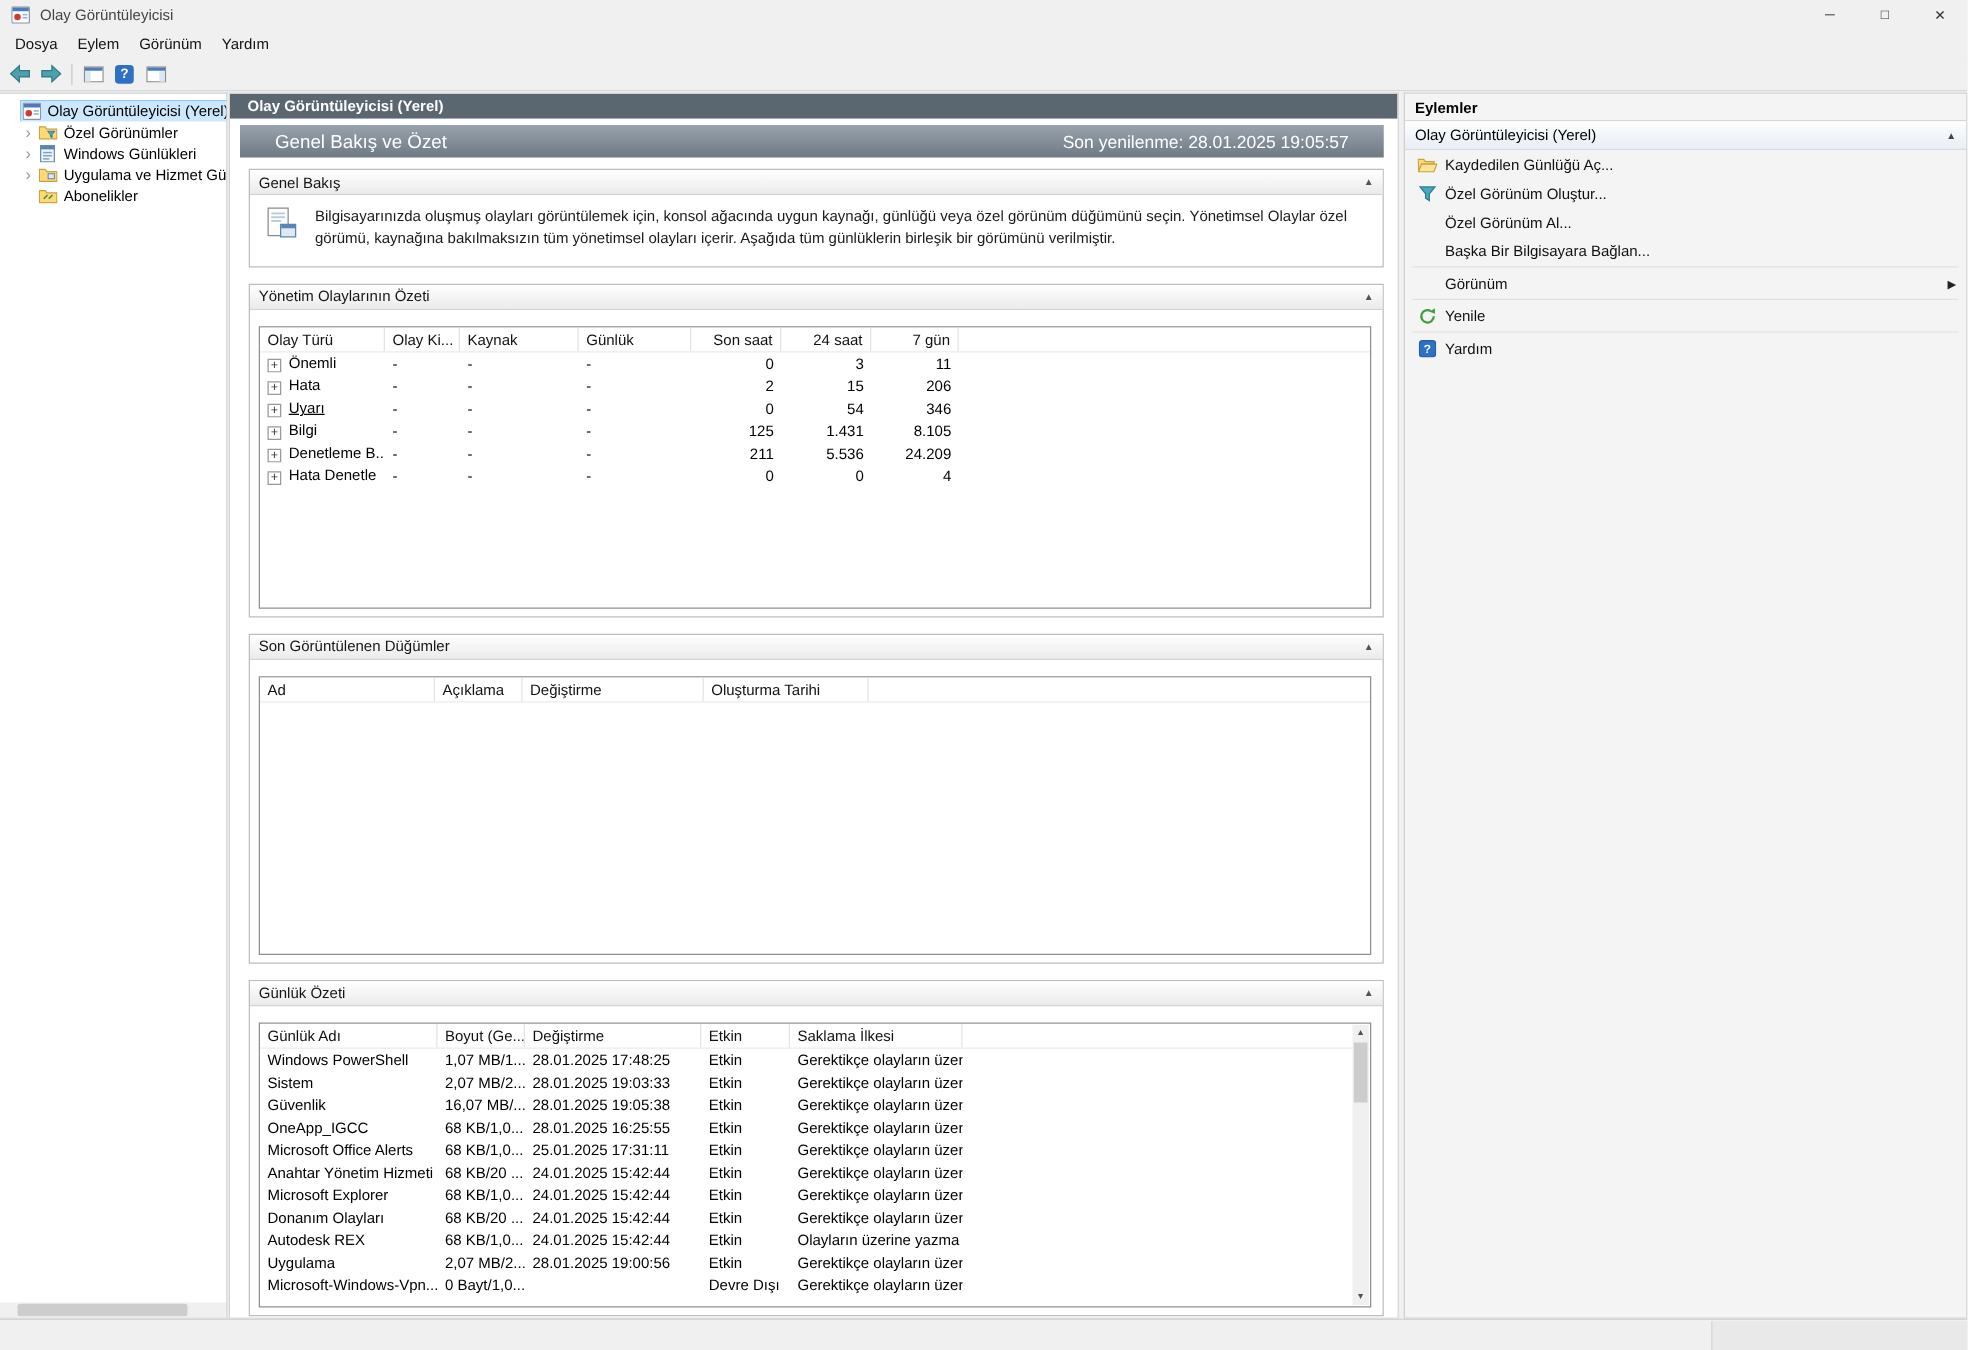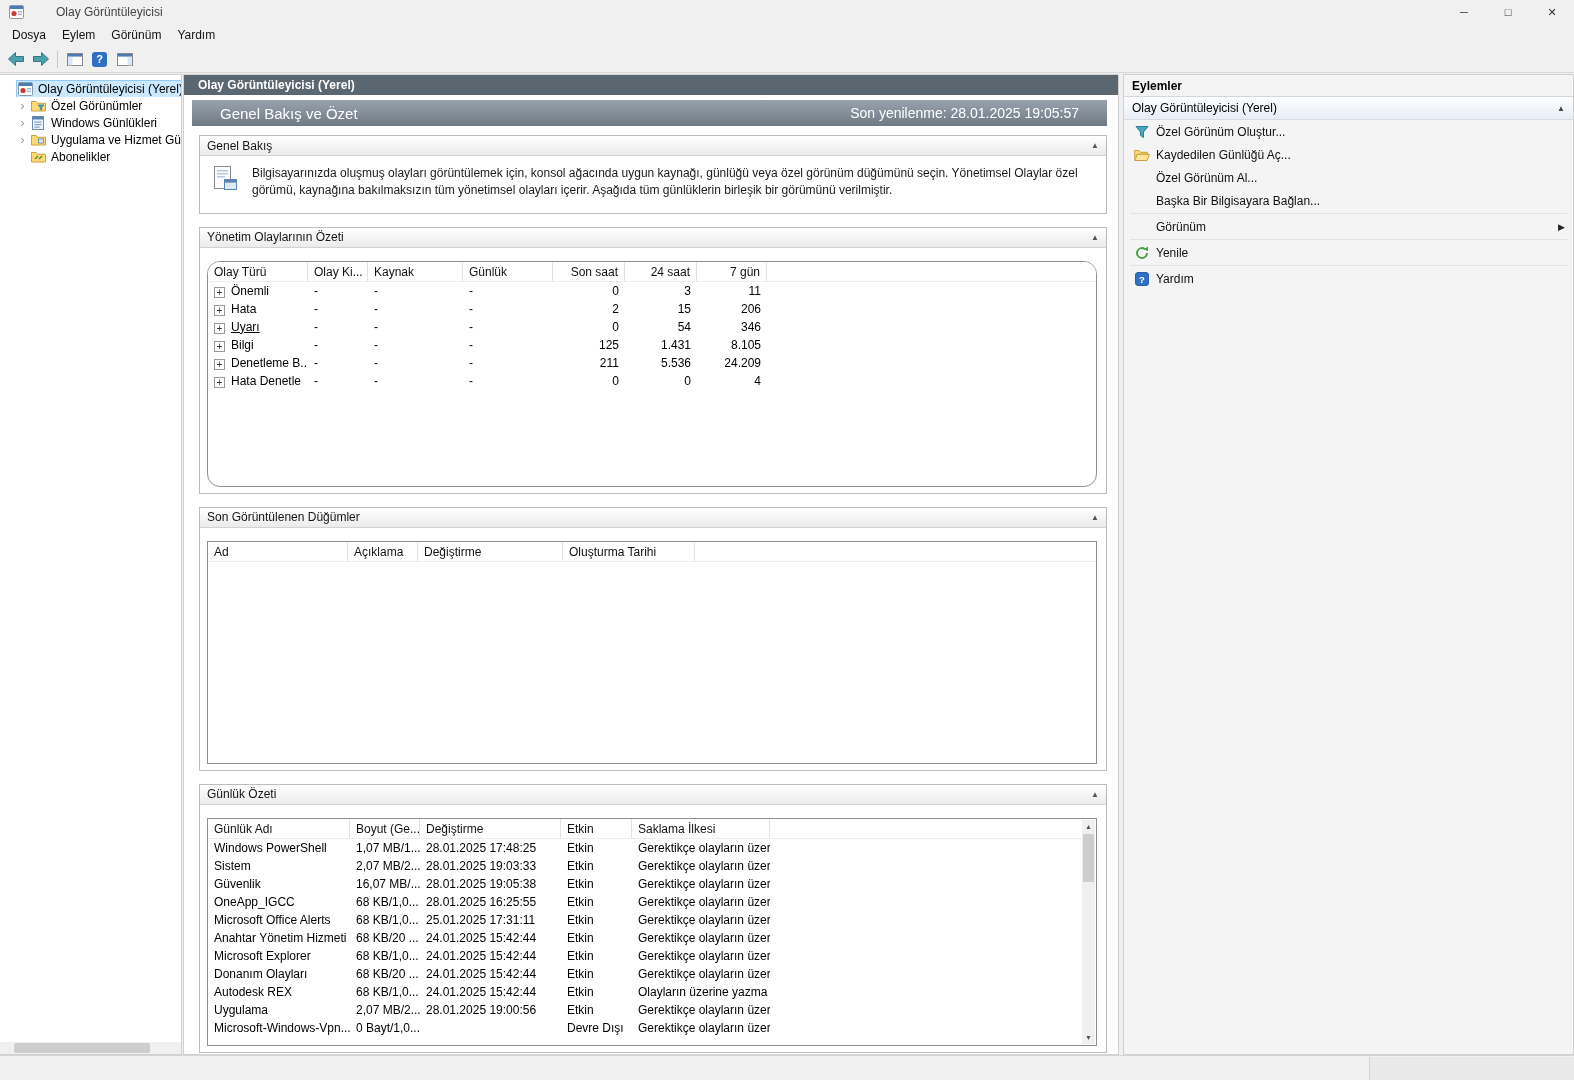--- a/index.html
+++ b/index.html
@@ -1,21 +1,21 @@
 <!DOCTYPE html>
 <html><head>
 <meta charset="utf-8">
 <style>
   * { margin:0; padding:0; box-sizing:border-box; }
   html, body { width:1574px; height:1080px; }
   body { font-family:"Liberation Sans", sans-serif; font-size:12px; color:#000; background:#f0f0f0; overflow:hidden; }
   .window { position:relative; width:1574px; height:1080px; background:#f0f0f0; overflow:hidden; }
 
   
-  .titlebar { height:24px; display:flex; align-items:center; background:#f0f0f0;gap:24px; }
+  .titlebar { height:24px; display:flex; align-items:center; background:#f0f0f0; }
   .app-icon { width:16px; height:16px; margin:0 7px 0 9px; display:flex; align-items:center; }
   .titlebar-text { color:#454545; font-size:12px; }
   .win-controls { margin-left:auto; display:flex; height:24px; }
   .win-btn { width:44px; display:flex; align-items:center; justify-content:center; color:#333; font-size:11px; cursor:default; }
 
   
   .menubar { height:22px; display:flex; align-items:center; padding-left:4px; background:#f0f0f0; }
   .menu-item { padding:3px 8px; color:#111; }
 
   
@@ -50,21 +50,21 @@
   .group-header { height:20px; display:flex; align-items:center; padding:0 7px; background:linear-gradient(#ffffff,#ebebeb); border-bottom:1px solid #d2d2d2; }
   .group-title { font-size:12px; color:#151515; }
   .group-collapse { margin-left:auto; font-size:8px; color:#555; }
   .group-body { padding:13px 9px 6px 7px; }
   .overview-body { display:flex; padding:9px 12px 13px 12px; }
   .overview-icon { width:28px; margin-right:12px; flex:none; }
   .overview-text { font-size:12px; line-height:1.45; color:#1a1a1a; max-width:870px; }
 
   
   .listview { position:relative; border:1px solid #8f8f8f; background:#fff; overflow:hidden; }
-  .lv-admin { height:226px;border-radius:13px; }
+  .lv-admin { height:226px; }
   .lv-recent { height:223px; }
   .lv-log { height:228px; }
   .lv-header { display:flex; height:20px; background:#fff; border-bottom:1px solid #ececec; }
   .lv-hcell { padding:3px 6px 0 6px; border-right:1px solid #e3e3e3; font-size:12px; color:#111; white-space:nowrap; overflow:hidden; flex:none; }
   .lv-row { display:flex; height:18px; align-items:center; }
   .lv-cell { padding:0 6px; font-size:12px; white-space:nowrap; overflow:hidden; flex:none; }
   .expbox { width:11px; height:11px; border:1px solid #999; margin-right:6px; font-size:10px; line-height:9px; text-align:center; color:#333; display:inline-block; vertical-align:-1px; }
 
   
   .vscroll { position:absolute; top:1px; bottom:1px; right:1px; width:13px; background:#f0f0f0; display:flex; flex-direction:column; justify-content:space-between; z-index:2; }
@@ -454,34 +454,34 @@
 
     <div class="actions-panel">
       <div class="actions-title">Eylemler</div>
       <div class="actions-section-header">
         <span>Olay Görüntüleyicisi (Yerel)</span>
         <span class="section-collapse">▲</span>
       </div>
       <div>
           <div class="action-item">
             <span class="action-icon">
-              <svg width="14" height="14" viewBox="0 0 14 14">
-                <path d="M1 1.5 h12 l-4.5 5.5 v5.5 l-3 -2 v-3.5 z" fill="#47a8bf" stroke="#2c7d92"></path>
-              </svg>
-            </span>
-            <span class="action-label">Özel Görünüm Oluştur...</span>
-          </div>
-          <div class="action-item">
-            <span class="action-icon">
               <svg width="16" height="13" viewBox="0 0 16 13">
                 <path d="M0.5 2.5 h4.5 l1.3 1.8 h7 v2 h-10 l-2.3 6 z" fill="#ffd976" stroke="#c9a23d"></path>
                 <path d="M3.3 6.3 h12.2 l-2.5 6.2 h-12.2 z" fill="#ffe59a" stroke="#c9a23d"></path>
               </svg>
             </span>
             <span class="action-label">Kaydedilen Günlüğü Aç...</span>
+          </div>
+          <div class="action-item">
+            <span class="action-icon">
+              <svg width="14" height="14" viewBox="0 0 14 14">
+                <path d="M1 1.5 h12 l-4.5 5.5 v5.5 l-3 -2 v-3.5 z" fill="#47a8bf" stroke="#2c7d92"></path>
+              </svg>
+            </span>
+            <span class="action-label">Özel Görünüm Oluştur...</span>
           </div>
           <div class="action-item">
             <span class="action-icon"></span>
             <span class="action-label">Özel Görünüm Al...</span>
           </div>
           <div class="action-item">
             <span class="action-icon"></span>
             <span class="action-label">Başka Bir Bilgisayara Bağlan...</span>
           </div>
           <div class="action-sep"></div>

